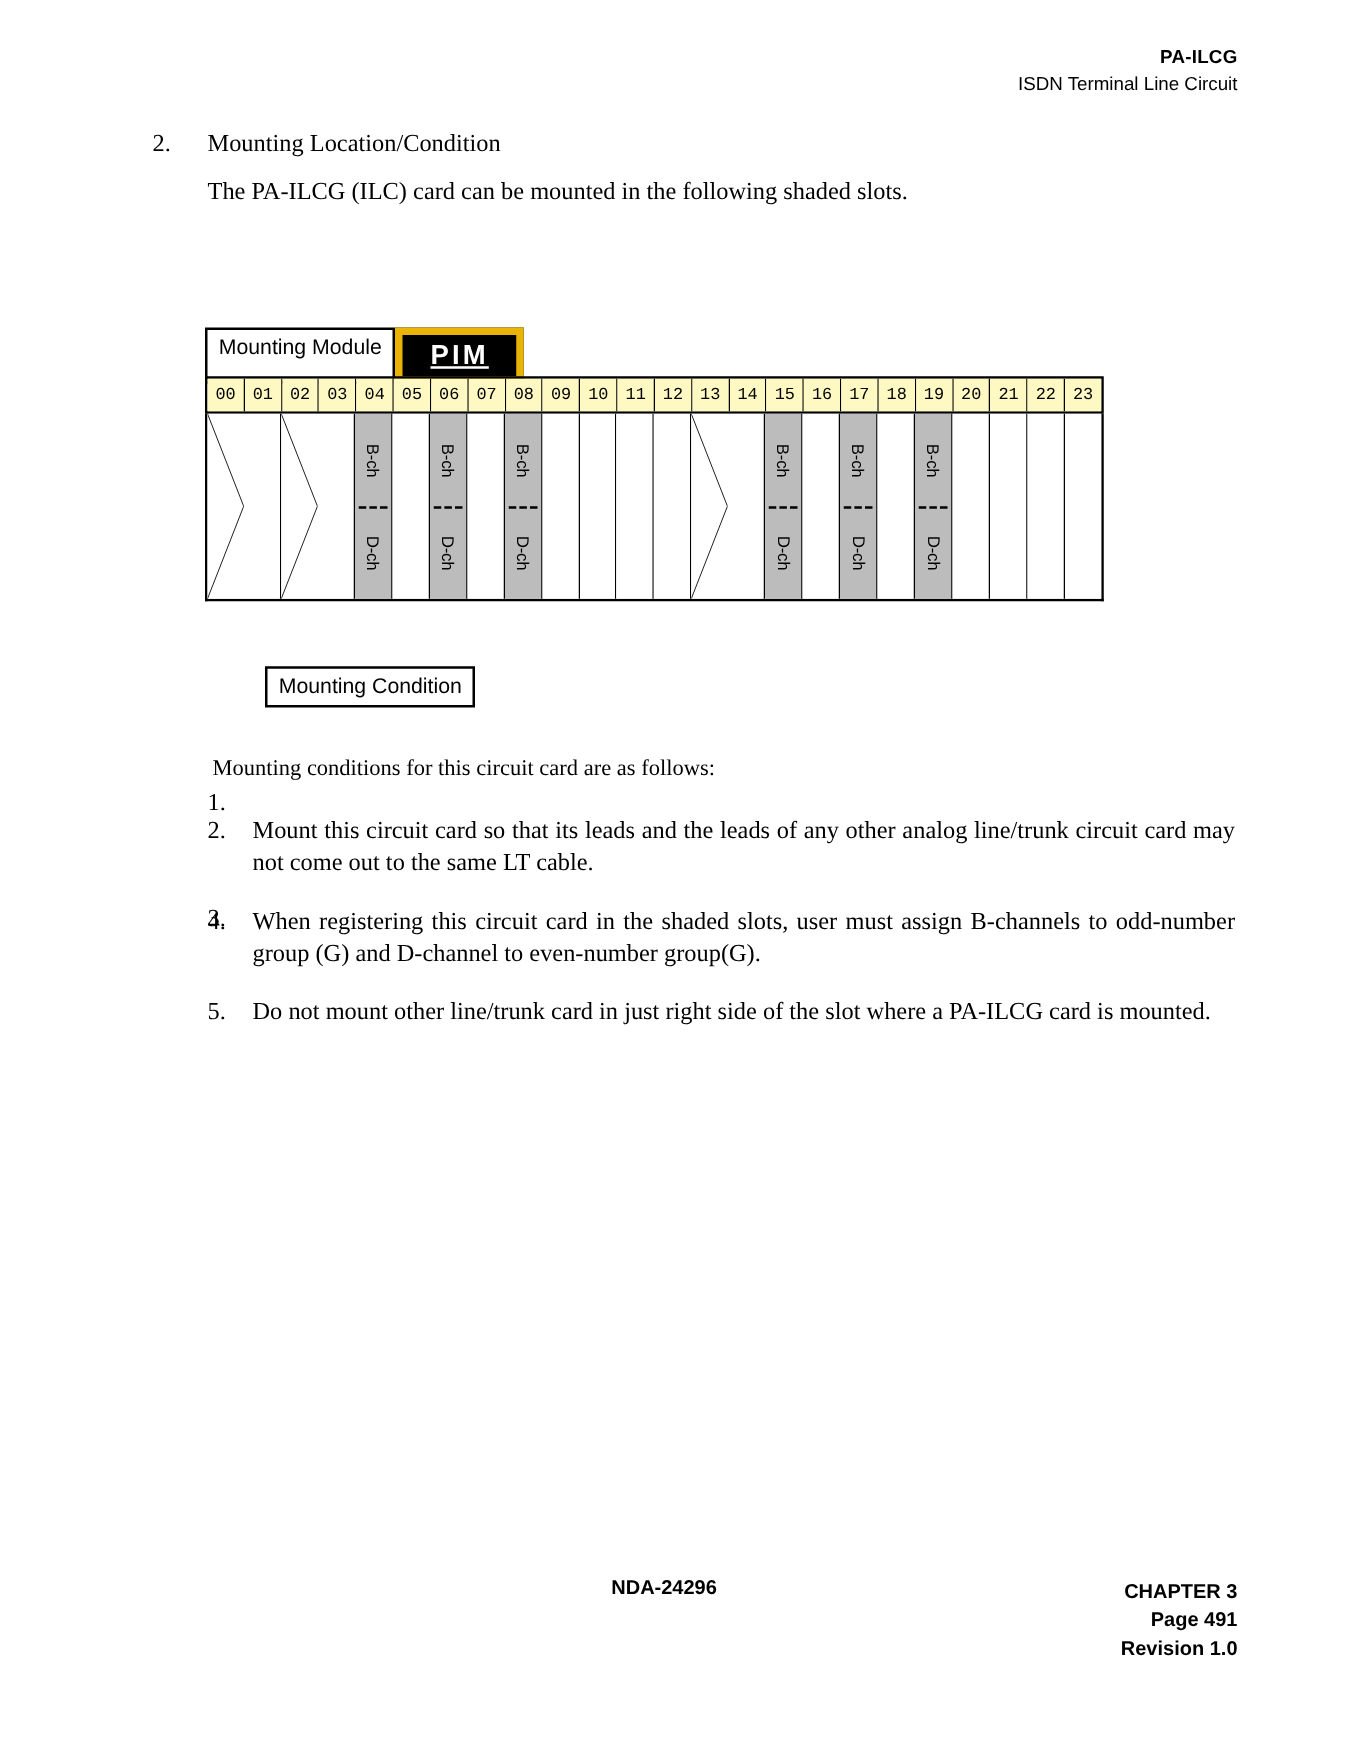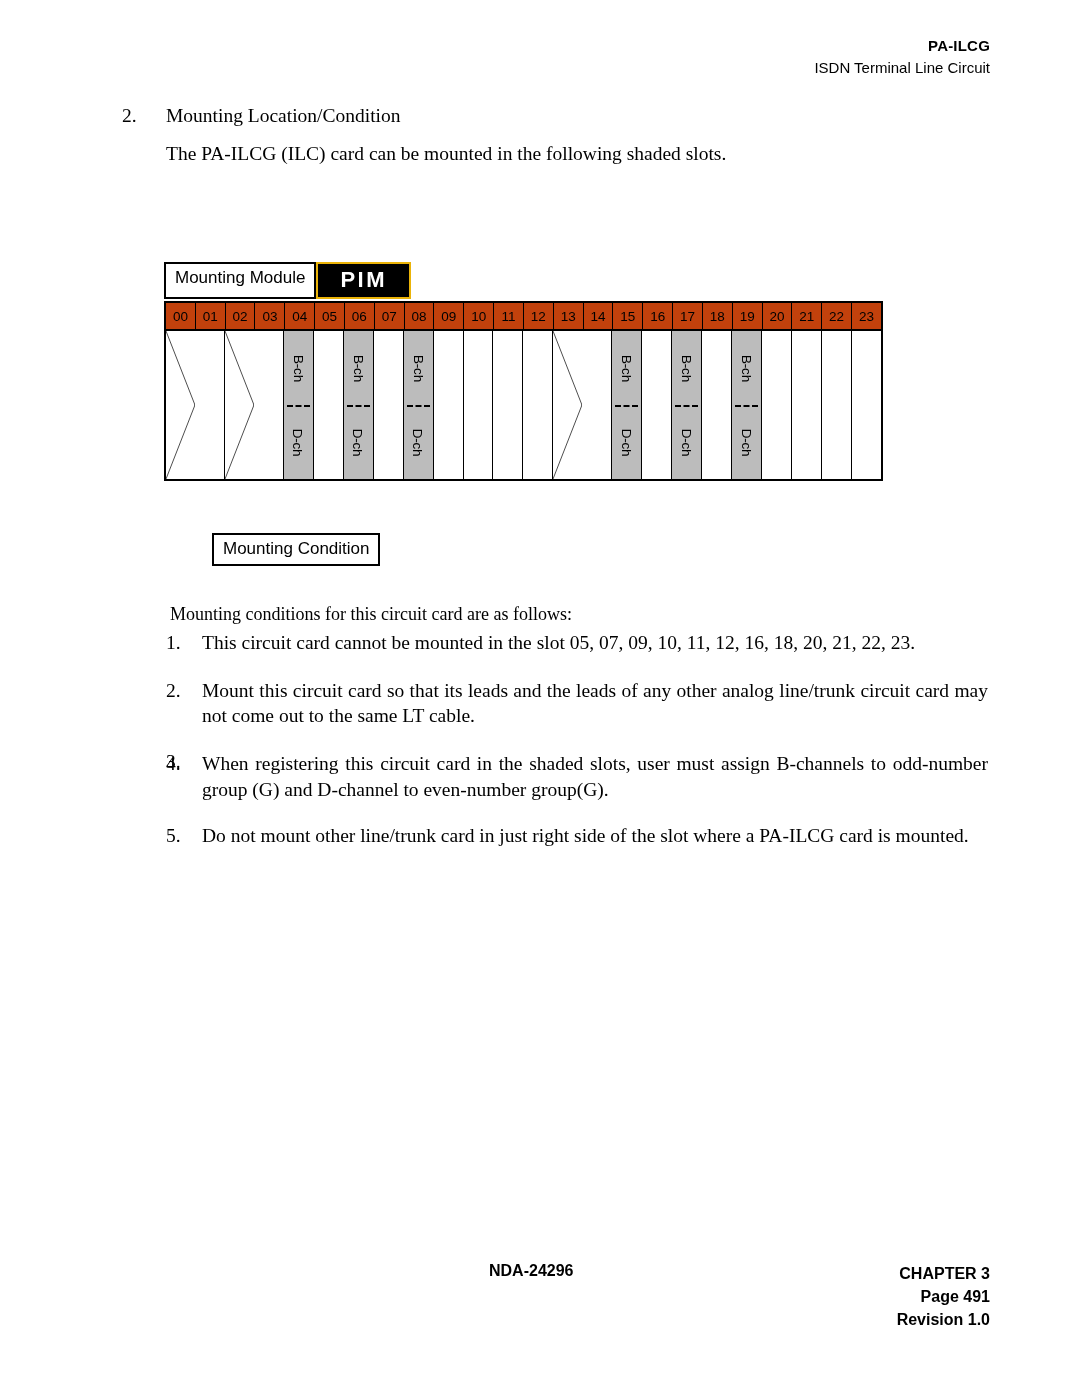--- a/index.html
+++ b/index.html
@@ -73,31 +73,32 @@
     font-family: "Liberation Sans", "DejaVu Sans", sans-serif;
     font-size: 17px;
     color: #000000;
     padding: 4px 9px 5px 9px;
     line-height: 1.2;
     white-space: nowrap;
     box-sizing: border-box;
   }
   .label-box-dark {
     background: #000000;
-    border: 2px solid #eab308;
+    border: 6px solid #eab308;
     color: #ffffff;
     font-family: "Liberation Sans", "DejaVu Sans", sans-serif;
     font-size: 22px;
     font-weight: bold;
     letter-spacing: 2.5px;
     padding: 3px 22px 4px 22px;
     display: flex;
     align-items: center;
     justify-content: center;
     box-sizing: border-box;
+    text-decoration: underline;
   }
 
   
   .slot-diagram {
     position: absolute;
     left: 164px;
     top: 301px;
     width: 719px;
   }
   .slot-header {
@@ -106,24 +107,24 @@
     border-bottom: 2px solid #000000;
     box-sizing: border-box;
     height: 30px;
   }
   .slot-num {
     flex: 1 1 0;
     border-right: 1px solid #000000;
     display: flex;
     align-items: center;
     justify-content: center;
-    font-family: Liberation Sans, sans-serif;
+    font-family: Liberation Mono, monospace;
     font-size: 13.5px;
     box-sizing: border-box;
-    background: #c2410c;
+    background: #fef9c3;
   }
   .slot-num:last-child { border-right: none; }
 
   .slot-body {
     display: flex;
     border: 2px solid #000000;
     border-top: none;
     box-sizing: border-box;
     height: 150px;
     position: relative;
@@ -411,21 +412,20 @@
   <div class="label-row" style="left:164px; top:533px;padding-left:48px;">
     <div class="label-box">Mounting Condition</div>
   </div>
 
   <div class="cond-intro">Mounting conditions for this circuit card are as follows:</div>
 
   <div class="cond-list">
 
     <div class="cond-item">
       <span class="num">1.</span>
-      <span class="body-text">This circuit card cannot be mounted in the slot 05, 07, 09, 10, 11, 12, 16, 18, 20, 21, 22, 23.</span>
     </div>
 
     <div class="cond-item justify" style="margin-bottom:20px;">
       <span class="num">2.</span>
       <span class="body-text">Mount this circuit card so that its leads and the leads of any other analog line/trunk circuit card may not come out to the same LT cable.</span>
     </div>
 
     <div class="cond-item">
       <span class="num">3.</span>
     </div>

